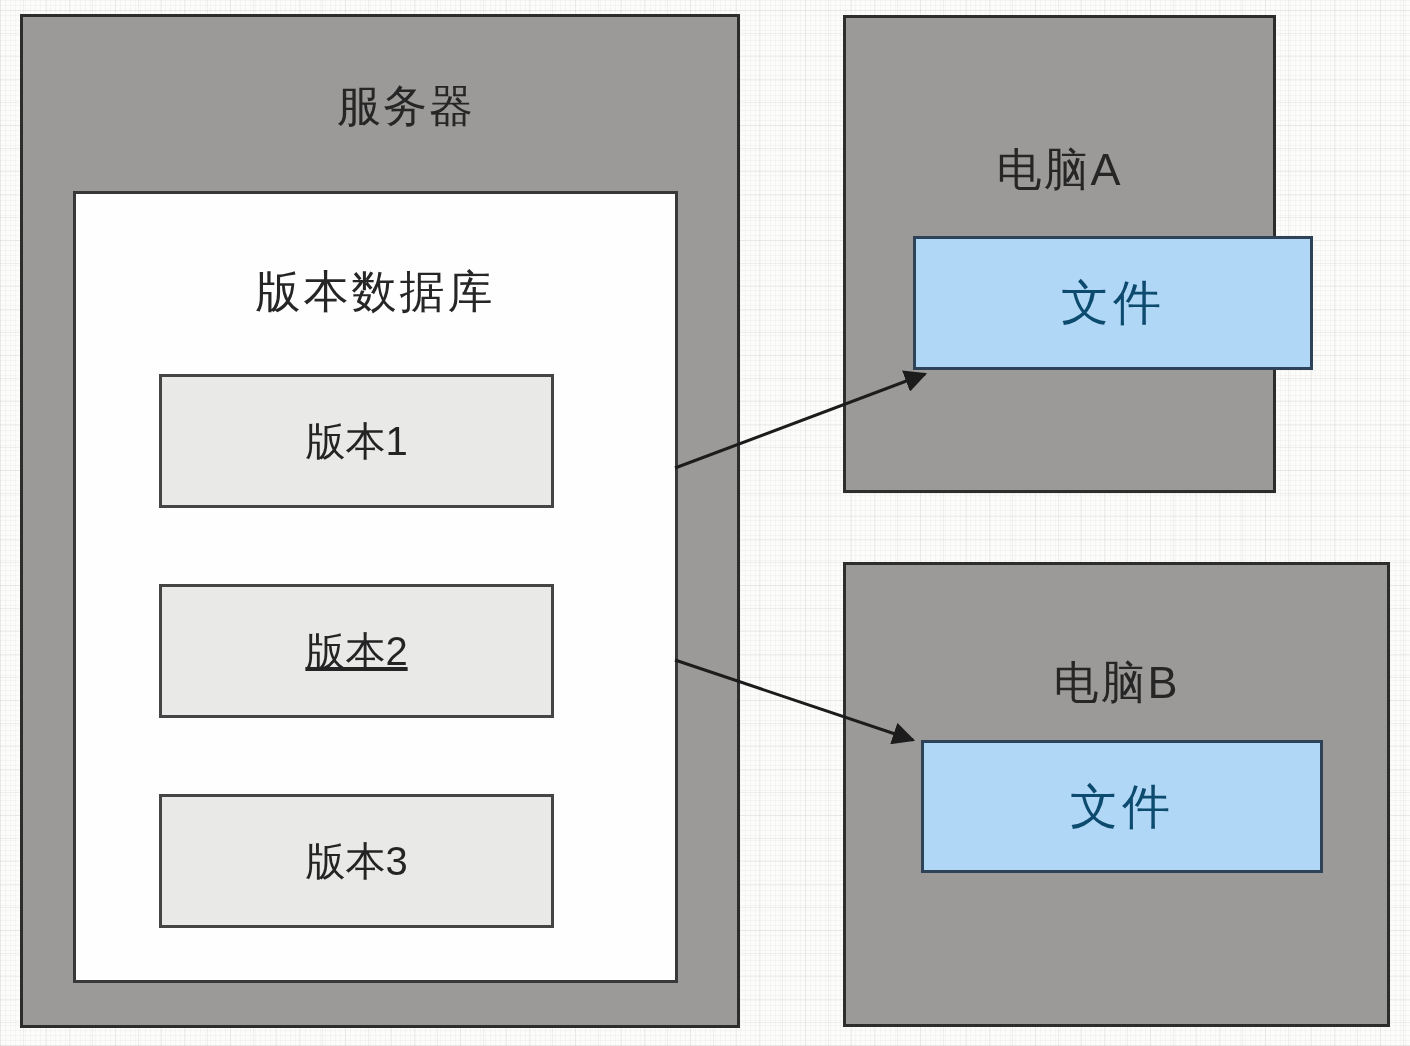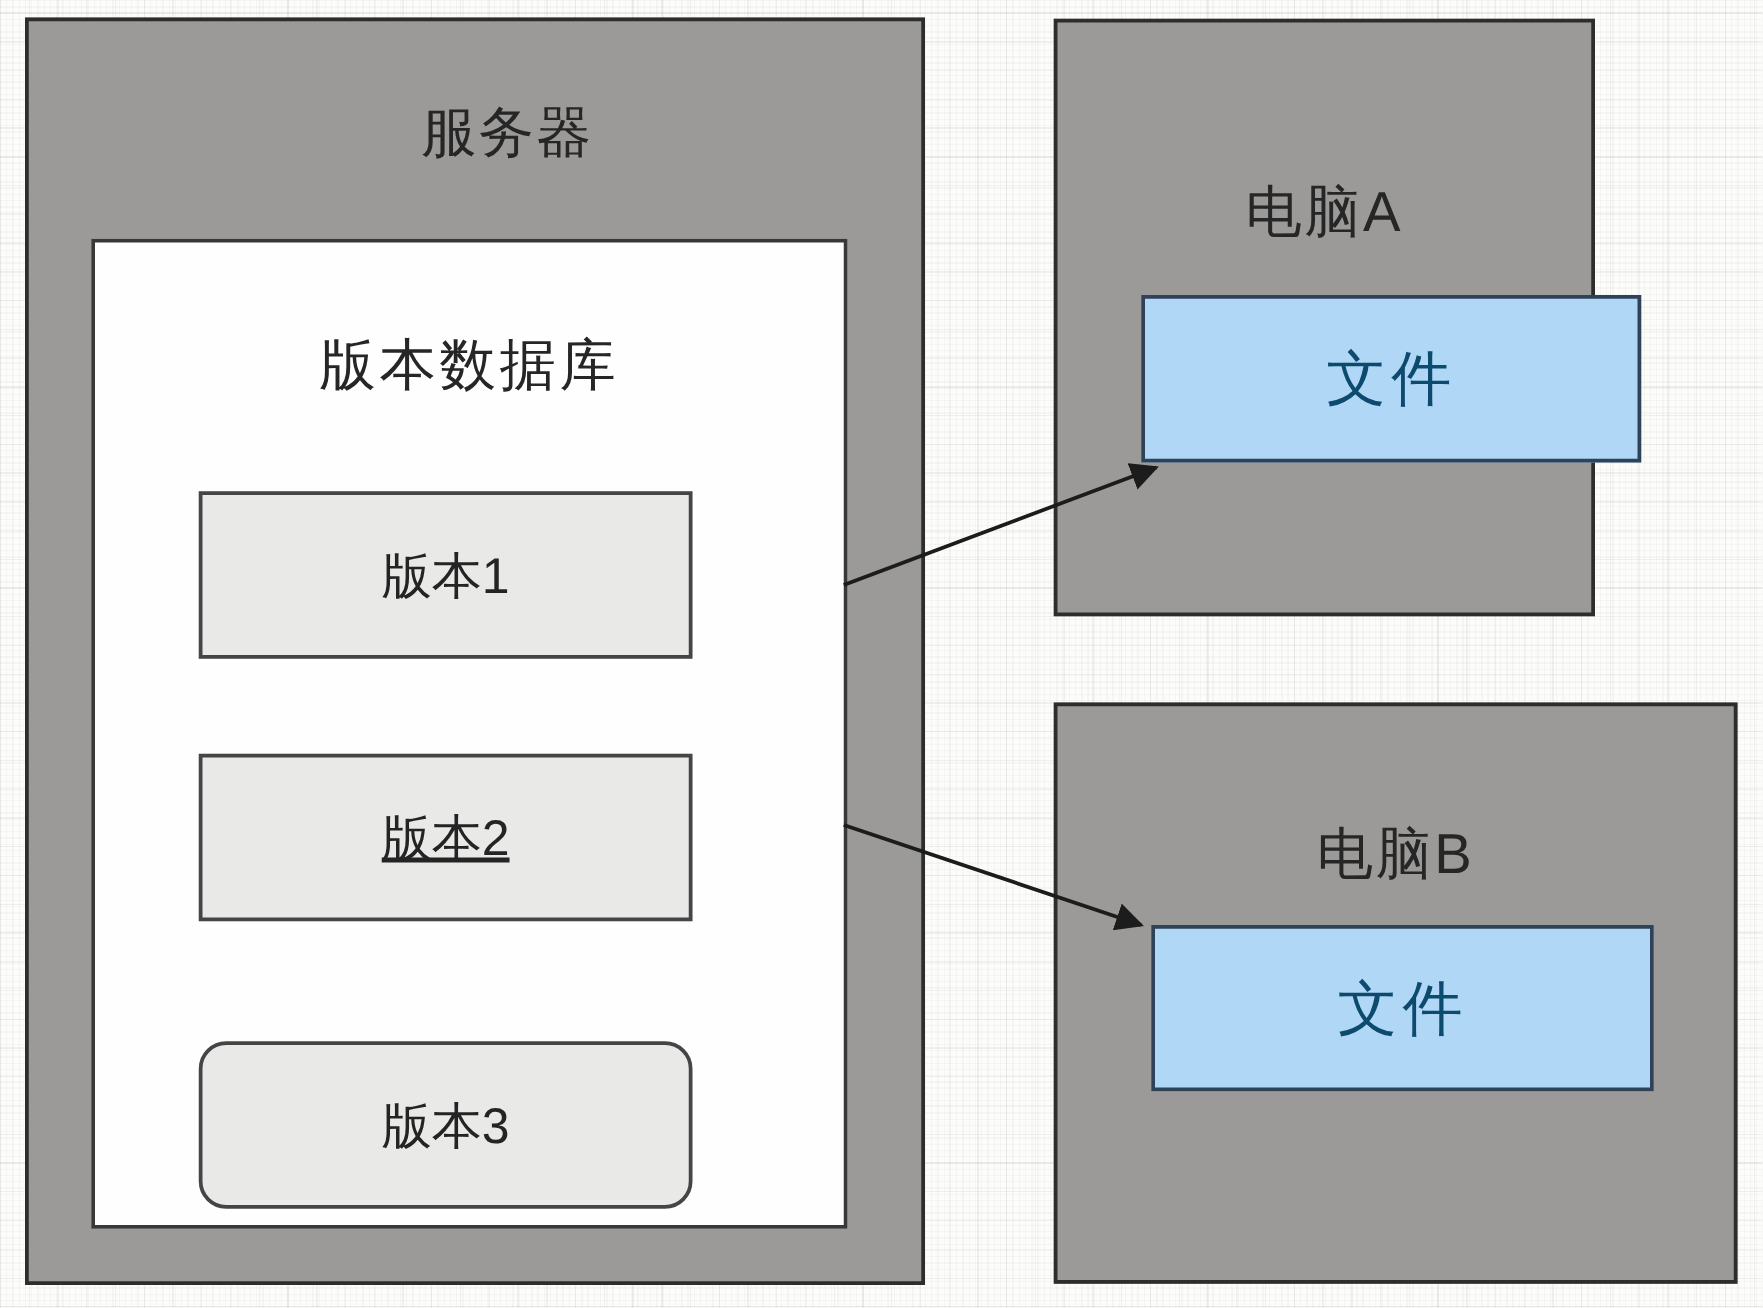--- a/index.html
+++ b/index.html
@@ -34,25 +34,25 @@
     left: 50px; top: 174px; width: 605px; height: 792px;
     background: #fefefe;
     border: 3px solid #383838;
   }
 
   .version {
     left: 83px; width: 395px; height: 134px;
     background: var(--version_fill, #e9e9e8);
     border: 3px solid #454545;
     display: flex; align-items: center; justify-content: center;
-    font-size: 40px; color: #242424; margin-top: 19px;
+    font-size: 40px; color: #242424;
   }
   .version.v1 { top: 180px; }
   .version.v2 { top: 390px; text-decoration: underline; }
-  .version.v3 { top: 620px; border-radius: 22px; }
+  .version.v3 { top: 600px; }
 
   .file {
     background: var(--blue_fill, #b1d7f6);
     border: 3px solid var(--blue_border, #2e4357);
     display: flex; align-items: center; justify-content: center;
     font-size: 48px; color: #0c4a6e; letter-spacing: 4px;
   }
   .file-a { left: 67px; top: 218px; width: 400px; height: 134px; }
   .file-b { left: 75px; top: 175px; width: 402px; height: 133px; }
 

